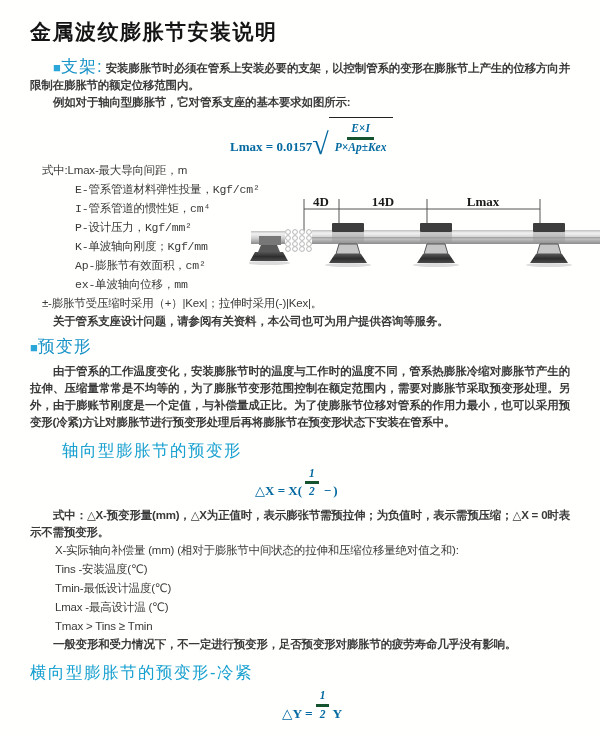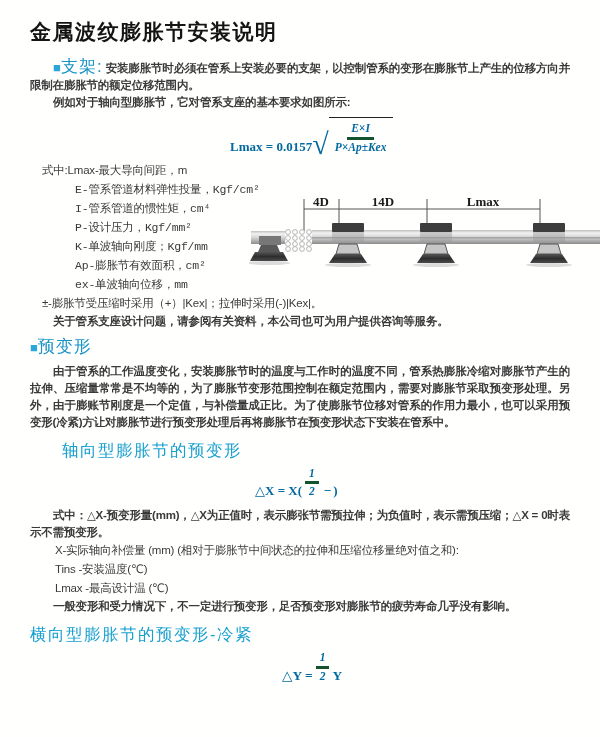--- a/index.html
+++ b/index.html
@@ -115,21 +115,23 @@
         <span class="fden">2</span>
       </span>
       <span class="f-op">−</span>
       <span>)</span>
     </div>
 
     <p class="para indent bold">式中：△X-预变形量(mm)，△X为正值时，表示膨张节需预拉伸；为负值时，表示需预压缩；△X = 0时表示不需预变形。</p>
 
     <div class="defline ml25">X-实际轴向补偿量 (mm) (相对于膨胀节中间状态的拉伸和压缩位移量绝对值之和):</div>
     <div class="defline ml25">Tins -安装温度(℃)</div>
+    <div class="defline ml25">Tmin-最低设计温度(℃)</div>
     <div class="defline ml25">Lmax -最高设计温 (℃)</div>
+    <div class="defline ml25">Tmax &gt; Tins ≥ Tmin</div>
     <p class="para indent bold">一般变形和受力情况下，不一定进行预变形，足否预变形对膨胀节的疲劳寿命几乎没有影响。</p>
 
     <div class="sub-heading" style="margin:8px 0 2px 0;">横向型膨胀节的预变形-冷紧</div>
 
     <div class="formula dy-formula">
       <span>△Y =</span>
       <span class="frac">
         <span class="fnum">1</span>
         <span class="fden">2</span>
       </span>

